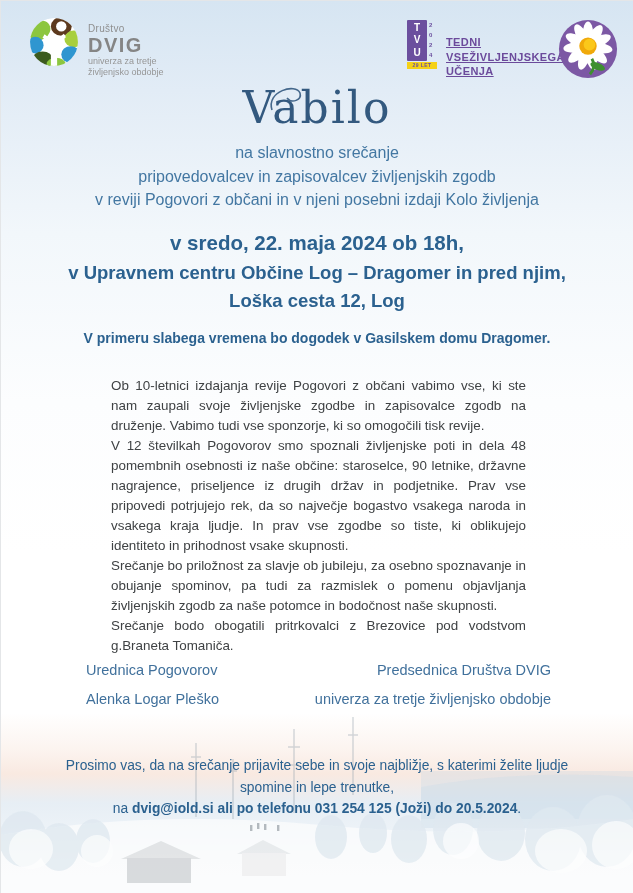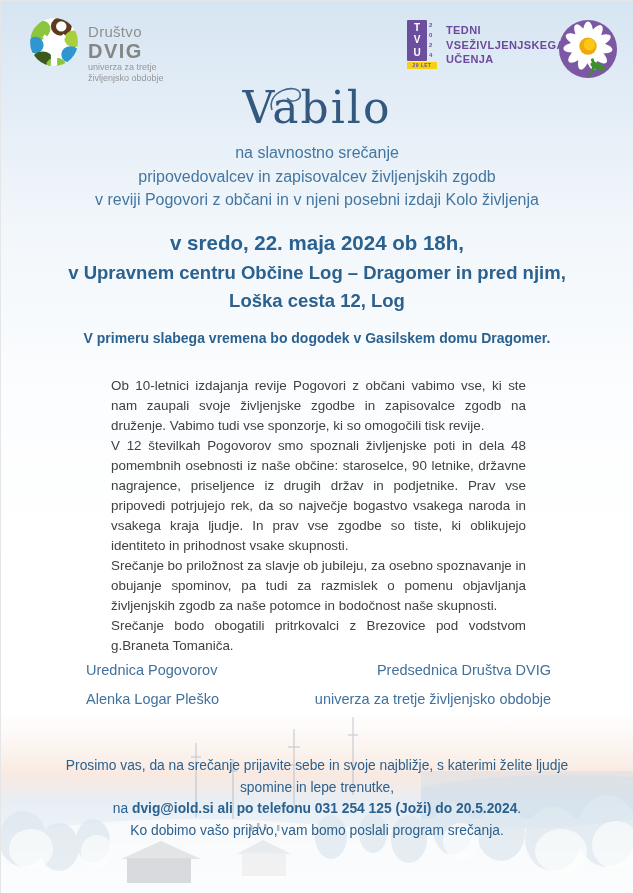--- a/index.html
+++ b/index.html
@@ -6,34 +6,34 @@
   .page{
     position:relative;width:633px;height:893px;overflow:hidden;
     font-family:"Liberation Sans",sans-serif;
     background:linear-gradient(180deg,#d6e5f2 0%,#e2ecf6 10%,#f2f7fb 26%,#fcfdfe 45%,#ffffff 62%,#ffffff 100%);
     border-left:1px solid #e4e6e8;border-top:1px solid #e4e6e8;
     box-sizing:border-box;
   }
   
   .logo-dvig{position:absolute;left:28px;top:16px;display:flex;gap:9px;}
   .dvig-text{padding-top:6px;color:#8f8f8f;}
-  .dvig-society{font-size:15px;letter-spacing:.3px;}
+  .dvig-society{font-size:10px;letter-spacing:.3px;}
   .dvig-name{font-size:20px;font-weight:bold;letter-spacing:1.5px;color:#858585;line-height:22px;}
   .dvig-tag{font-size:9px;line-height:11px;color:#969696;}
   .logo-tvu{position:absolute;left:406px;top:19px;display:flex;}
   .tvu-block{display:flex;flex-direction:column;}
   .tvu-row{display:flex;}
   .tvu-box{width:20px;height:41px;background:#6b4f9e;color:#fff;display:flex;flex-direction:column;
     align-items:center;justify-content:center;font-weight:bold;font-size:10px;line-height:12.5px;border-radius:1px;}
   .tvu-digits{width:8px;display:flex;flex-direction:column;justify-content:space-between;
     padding:1px 0 1px 2px;font-size:6px;line-height:9px;color:#6b4f9e;font-weight:bold;}
   .tvu-badge{width:30px;height:7px;background:#f5d117;color:#6b4f9e;font-size:5px;font-weight:bold;
     text-align:center;line-height:7px;margin-top:1px;letter-spacing:.4px;}
-  .tvu-title{margin-left:9px;margin-top:3px;color:#6b4a9b;font-weight:bold;font-size:11px;
-    line-height:14.5px;letter-spacing:.4px;}
+  .tvu-title{margin-left:9px;margin-top:15px;color:#6b4a9b;font-weight:bold;font-size:11px;
+    line-height:14.5px;letter-spacing:.4px;text-decoration:underline;}
   .logo-daisy{position:absolute;left:556px;top:17px;}
   
   .title{position:absolute;top:84px;left:0;width:100%;text-align:center;
     font-family:"DejaVu Serif",serif;font-size:44px;line-height:46px;color:#33597f;letter-spacing:2px;}
   .title-swash{position:absolute;left:50%;margin-left:-55px;top:84px;}
   
   .subtitle{position:absolute;top:140px;left:0;width:100%;text-align:center;
     color:#4377a2;font-size:16px;line-height:23.5px;}
   
   .event{position:absolute;top:230px;left:0;width:100%;text-align:center;color:#2b618f;}
@@ -234,16 +234,15 @@
       <div>univerza za tretje življenjsko obdobje</div>
     </div>
   </div>
 
   <div class="footer">
     <div>Prosimo vas, da na srečanje prijavite sebe in svoje najbližje, s katerimi želite ljudje</div>
     <div>spomine in lepe trenutke,</div>
     <div>
       <span>na </span><b>dvig@iold.si ali po telefonu 031 254 125 (Joži) do 20.5.2024</b><span>.</span>
     </div>
-    <div>Ko dobimo vašo prijavo, vam bomo poslali program srečanja.</div>
   </div>
 
 </div>
 
 </body></html>

